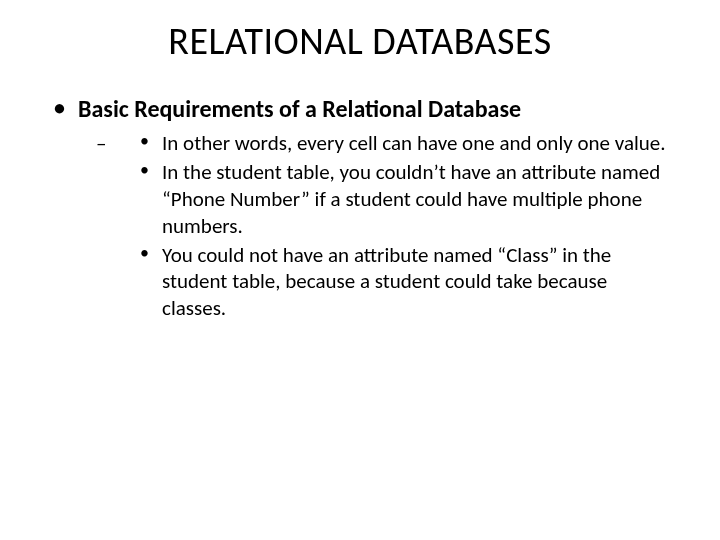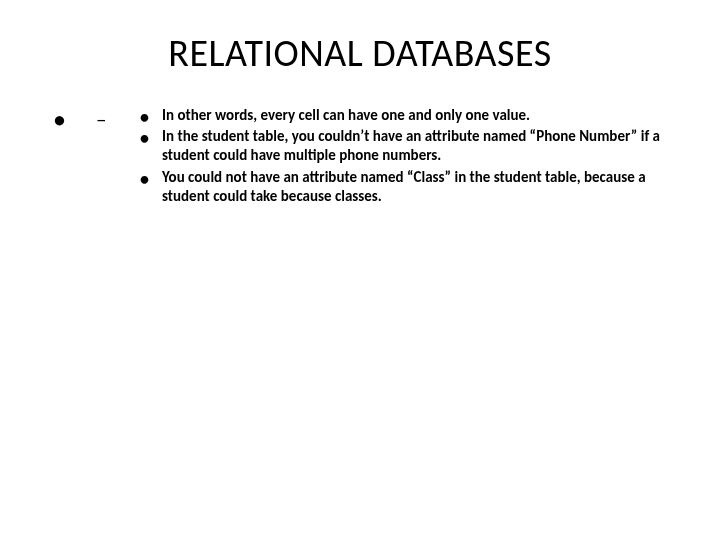--- a/index.html
+++ b/index.html
@@ -8,21 +8,21 @@
     width: 720px;
     height: 540px;
     background: #fff;
     font-family: Calibri, "Segoe UI", Arial, sans-serif;
     color: #000;
   }
   .slide {
     box-sizing: border-box;
     width: 720px;
     height: 540px;
-    padding: 20px 50px 20px 50px;
+    padding: 8px 50px 20px 50px;
   }
   .title {
     font-size: 38px;
     font-weight: 400;
     text-align: center;
     margin: 10px 0 30px 0;
     letter-spacing: 0.5px;
   }
   ul { margin: 0; padding: 0; }
   li { list-style: none; }
@@ -60,41 +60,42 @@
     left: 2px;
     top: 0;
   }
 
   
   .lvl3 { margin-top: 2px; }
   .lvl3 > li {
     position: relative;
     padding-left: 24px;
     margin-left: 18px;
-    font-size: 15px;
-    font-weight: 700;
+    font-size: 21px;
+    font-weight: 400;
     line-height: 1.28;
     margin-bottom: 2px;
   }
   .lvl3 > li::before {
     content: "•";
     position: absolute;
     left: 2px;
     top: 0;
     font-size: 18px;
   }
 </style>
 </head>
 <body>
 
 <div class="slide">
   <div class="title">RELATIONAL DATABASES</div>
 
   <ul class="lvl1">
     <li>
+      <span>Basic Requirements of a Relational Database</span>
       <ul class="lvl2">
         <li>
           <ul class="lvl3">
             <li><span>In other words, every cell can have one and only one value.</span></li>
             <li><span>In the student table, you couldn’t have an attribute named “Phone Number” if a student could have multiple phone numbers.</span></li>
             <li><span>You could not have an attribute named “Class” in the student table, because a student could take because classes.</span></li>
           </ul>
         </li>
       </ul>
     </li>

